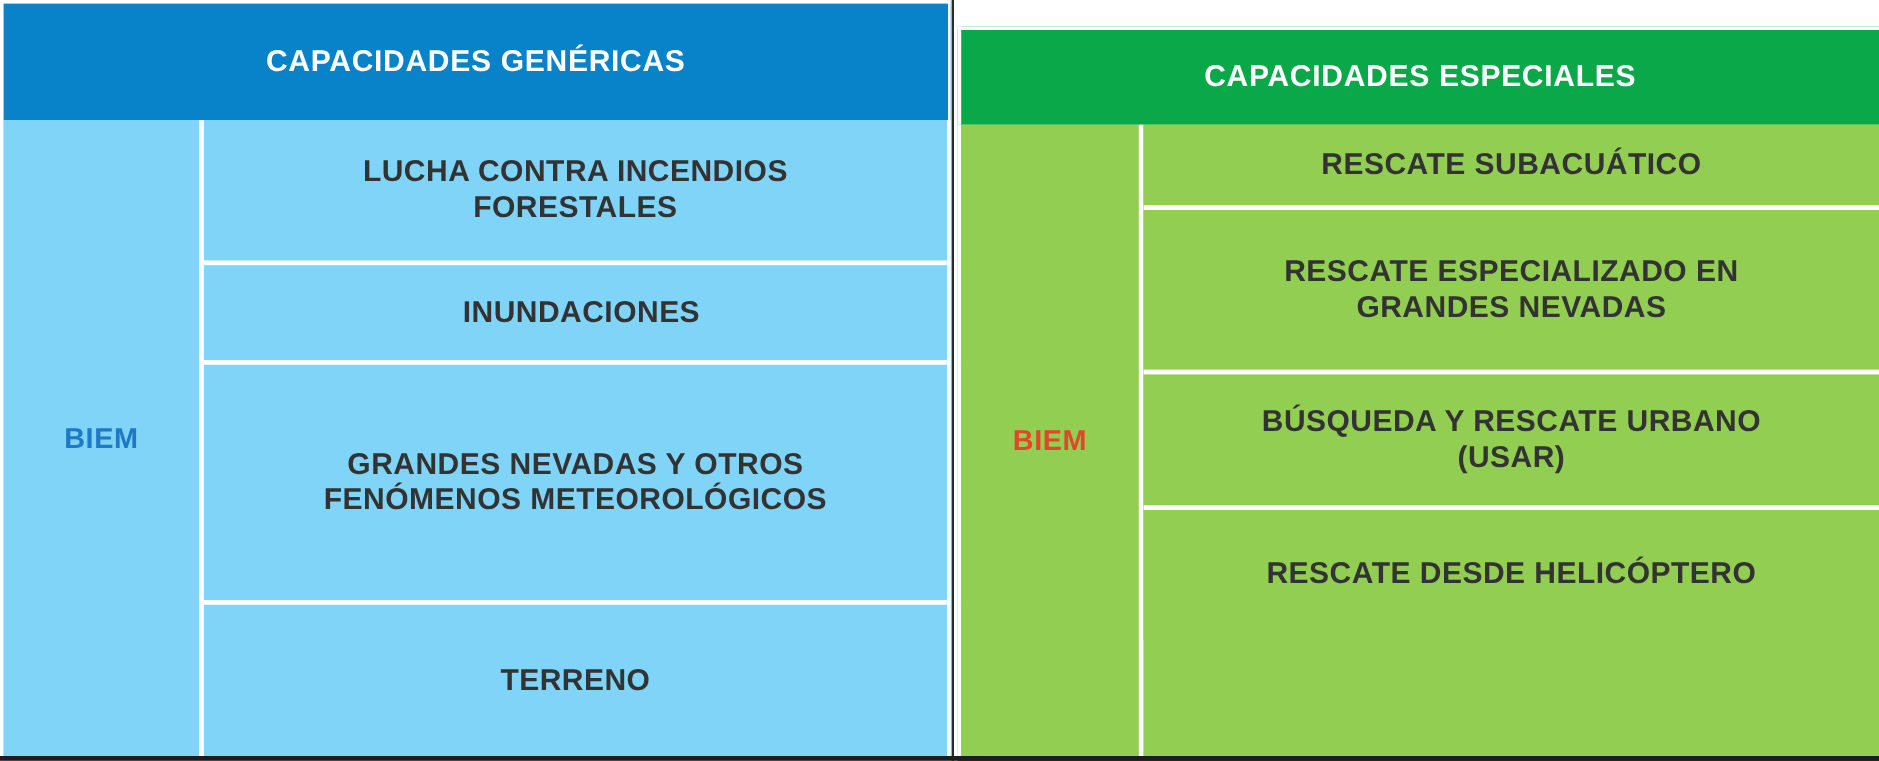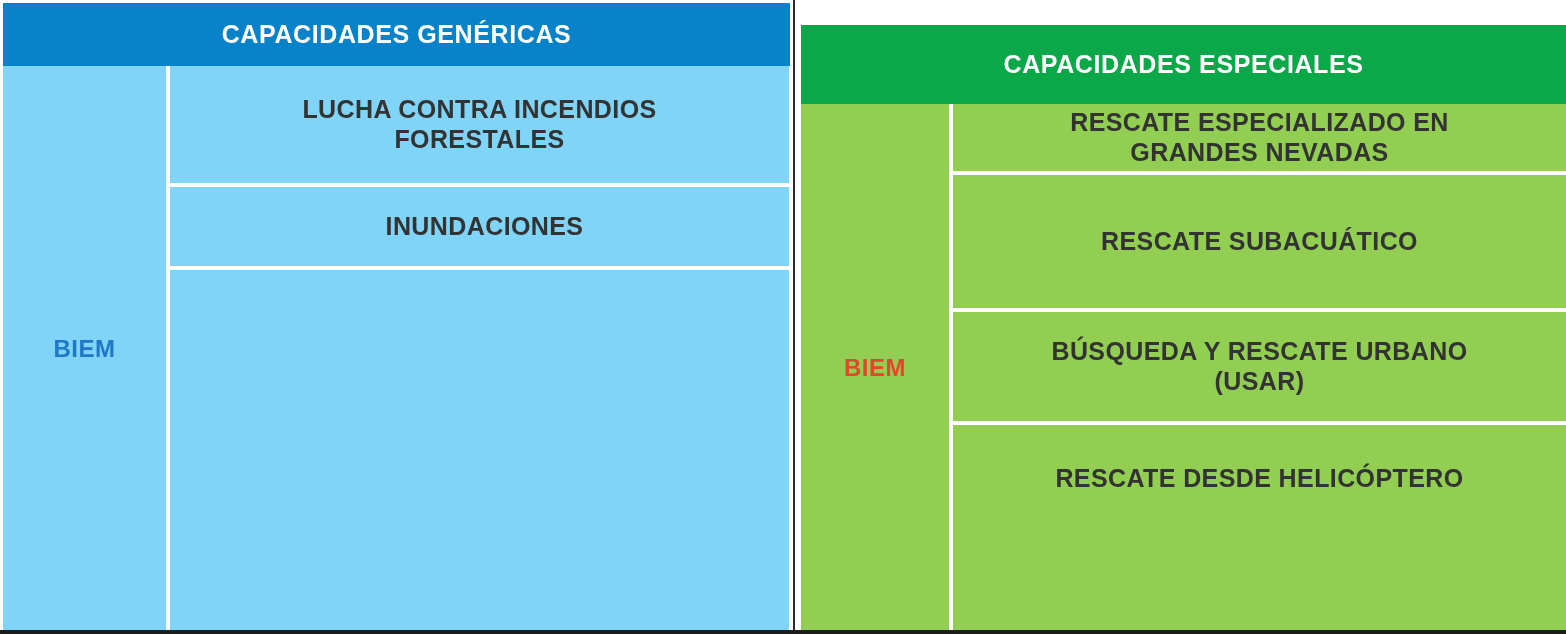--- a/index.html
+++ b/index.html
@@ -90,21 +90,21 @@
   .cap-row:first-child { border-top: none; }
   .cap-row span { display: block; }
 
   
   #panel-generic {
     left: 0;
     width: 792px;
     height: 634px;
   }
   #panel-generic .panel-header {
-    height: 66px;
+    height: 100px;
     background: #0882c8;
   }
   #panel-generic .panel-body {
     background: #7fd4f7;
     border-right: 3px solid #ffffff;
   }
   #panel-generic .label-col {
     width: 167px;
     background: #7fd4f7;
     color: #1f78c8;
@@ -200,23 +200,30 @@
             <span>FORESTALES</span>
           </div>
         </div>
 
         <div class="cap-row">
           <div>
             <span>INUNDACIONES</span>
           </div>
         </div>
 
-
-        <div class="cap-row">
-          <div>
+        <div class="cap-row">
+          <div>
+            <span>GRANDES NEVADAS Y OTROS</span>
+            <span>FENÓMENOS METEOROLÓGICOS</span>
+          </div>
+        </div>
+
+        <div class="cap-row">
+          <div>
+            <span>TERRENO</span>
           </div>
         </div>
 
       </div>
     </div>
   </section>
 
   <div id="panel-divider"></div>
 
   <section class="panel" id="panel-special">
@@ -224,28 +231,28 @@
     <div class="panel-header">CAPACIDADES ESPECIALES</div>
 
     <div class="panel-body">
 
       <div class="label-col">BIEM</div>
 
       <div class="rows-col">
 
         <div class="cap-row">
           <div>
+            <span>RESCATE SUBACUÁTICO</span>
+          </div>
+        </div>
+
+        <div class="cap-row">
+          <div>
             <span>RESCATE ESPECIALIZADO EN</span>
             <span>GRANDES NEVADAS</span>
-          </div>
-        </div>
-
-        <div class="cap-row">
-          <div>
-            <span>RESCATE SUBACUÁTICO</span>
           </div>
         </div>
 
         <div class="cap-row">
           <div>
             <span>BÚSQUEDA Y RESCATE URBANO</span>
             <span>(USAR)</span>
           </div>
         </div>
 

